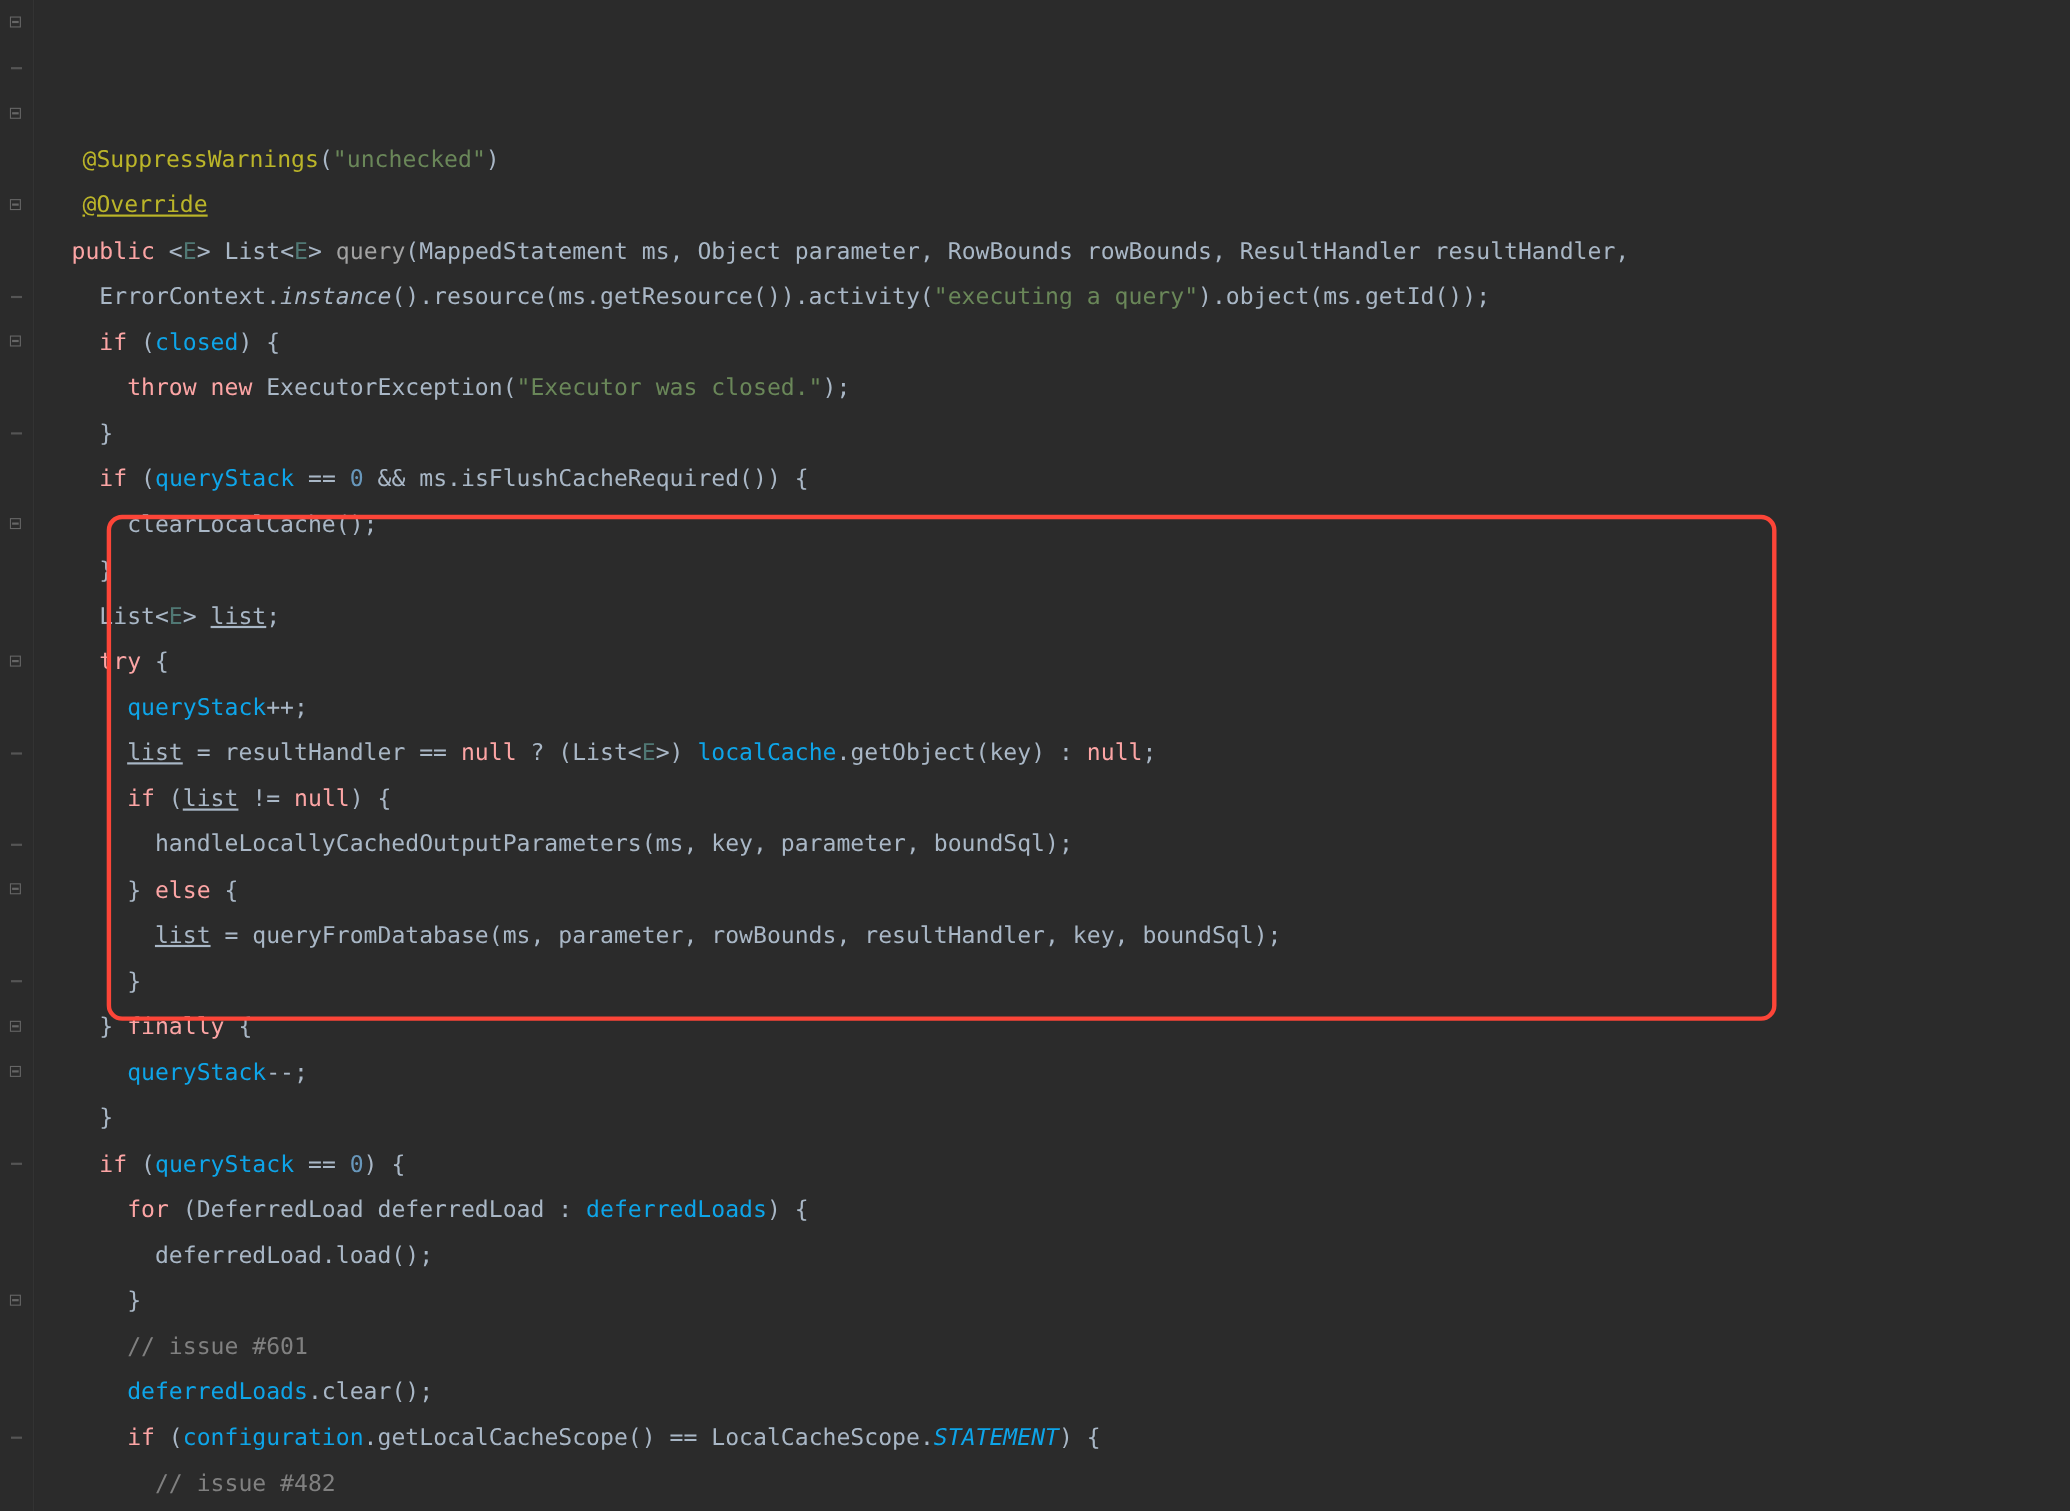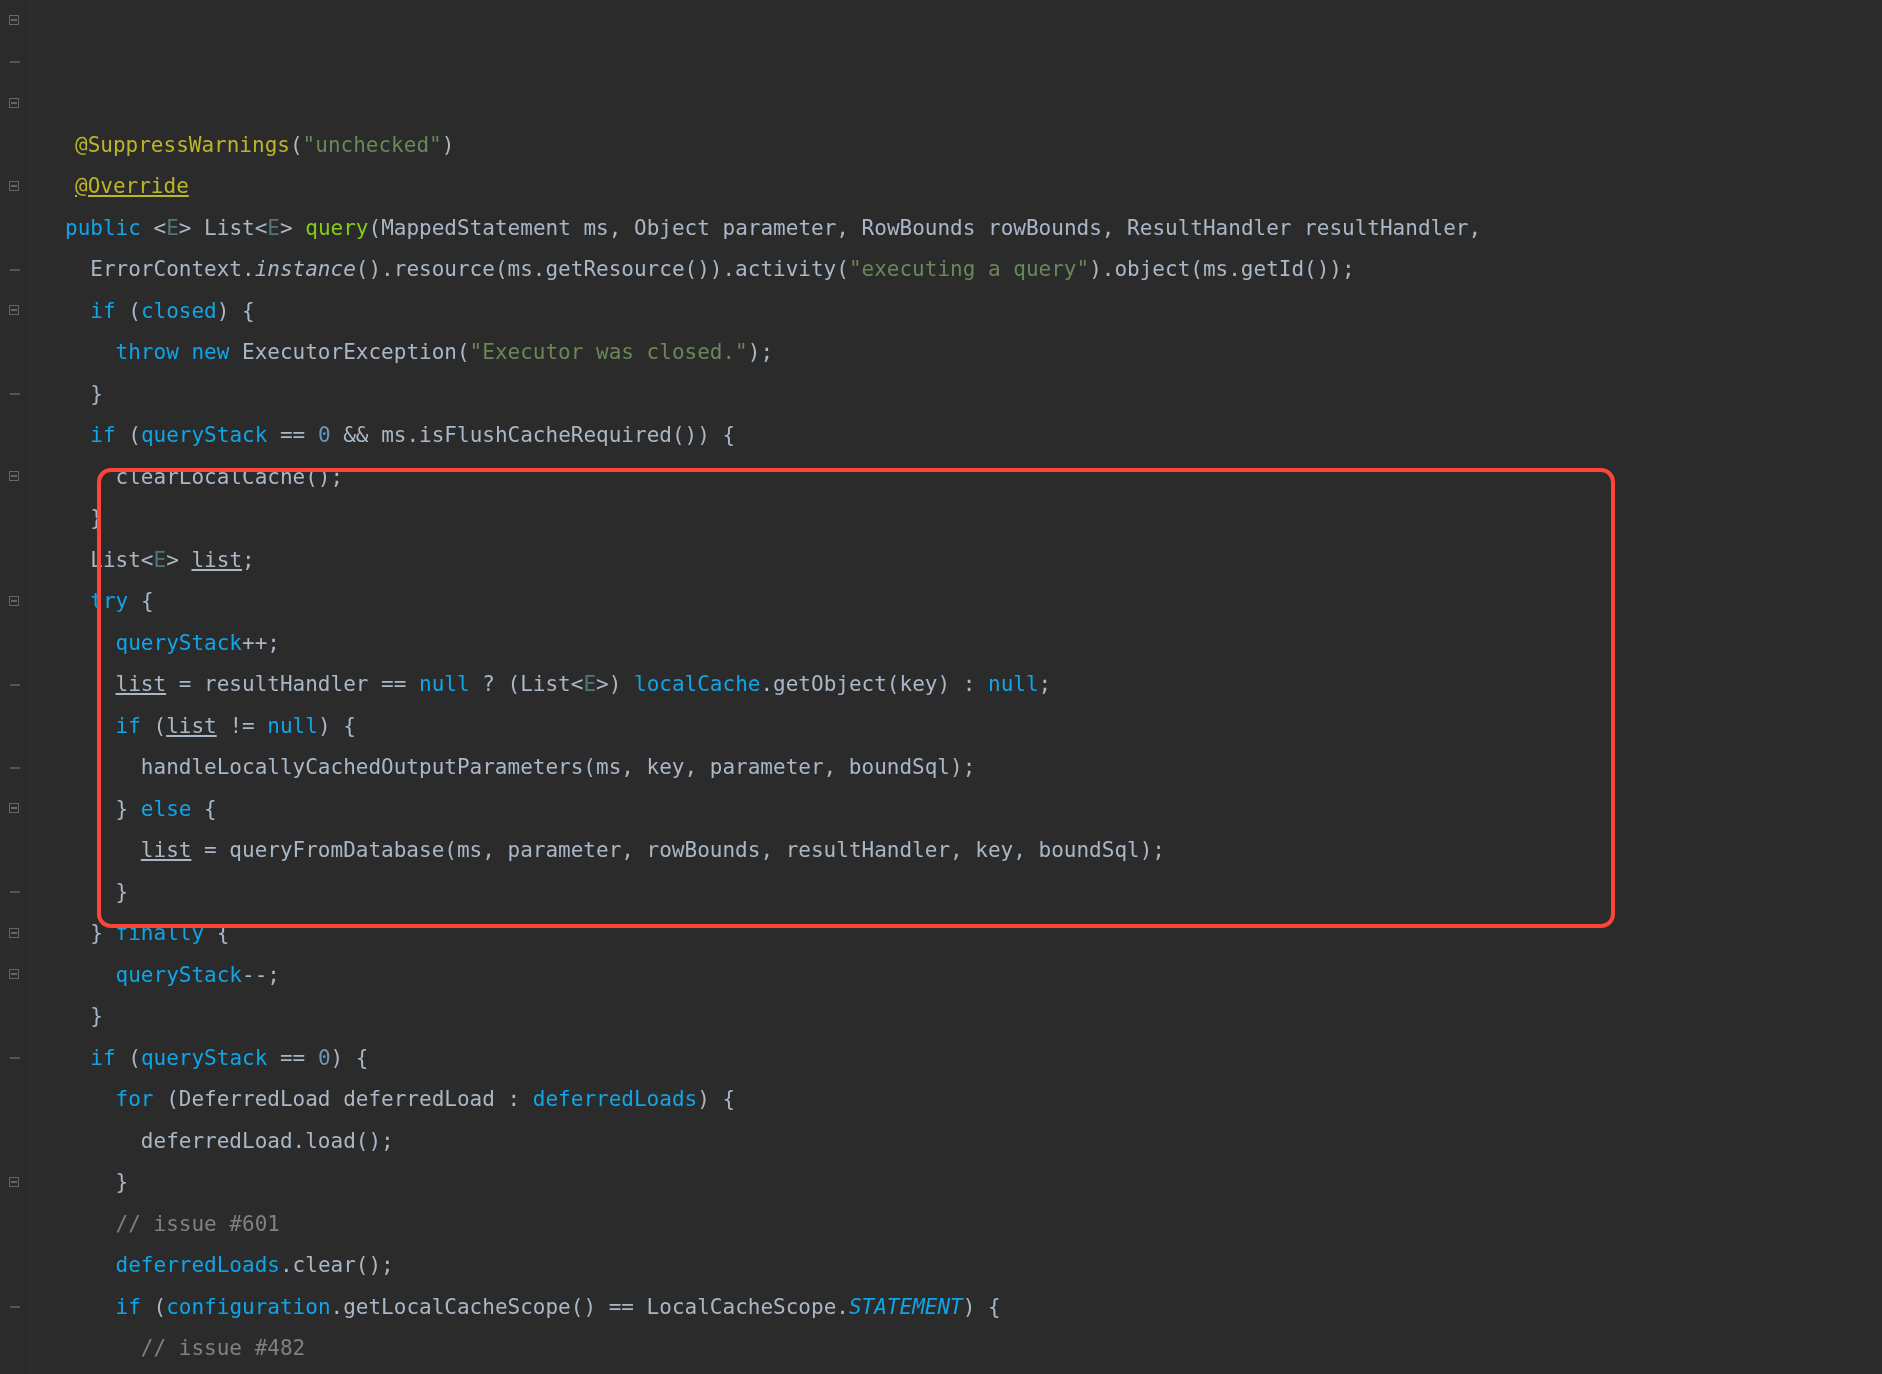--- a/index.html
+++ b/index.html
@@ -60,26 +60,26 @@
     font-family: "Menlo", "Consolas", "DejaVu Sans Mono", monospace;
     font-size: 21px;
     line-height: 41.5px;
     color: #a9b7c6;
     white-space: pre;
     padding-left: 34px;
   }
   .code-line {
     height: 41.5px;
   }
-  .kw { color: #0ea5e9; margin-top: 43px; }
+  .kw { color: #fca5a5; margin-top: 43px; }
   .ann { color: #bbb529; margin-left: 10px; }
   .str { color: #6a8759; }
   .cmt { color: #808080; margin-top: 36px; }
   .num { color: #6897bb; }
-  .fn { color: #84cc16; }
+  .fn { color: #a3a3a3; }
   .ul { text-decoration: underline; text-align: right; }
   .it { font-style: italic; }
   .field { color: #0ea5e9; }
   .generic { color: #507874; }
   .highlight-box {
     position: absolute;
     border: 4px solid #fc4538;
     border-radius: 14px;
     pointer-events: none;
   }

